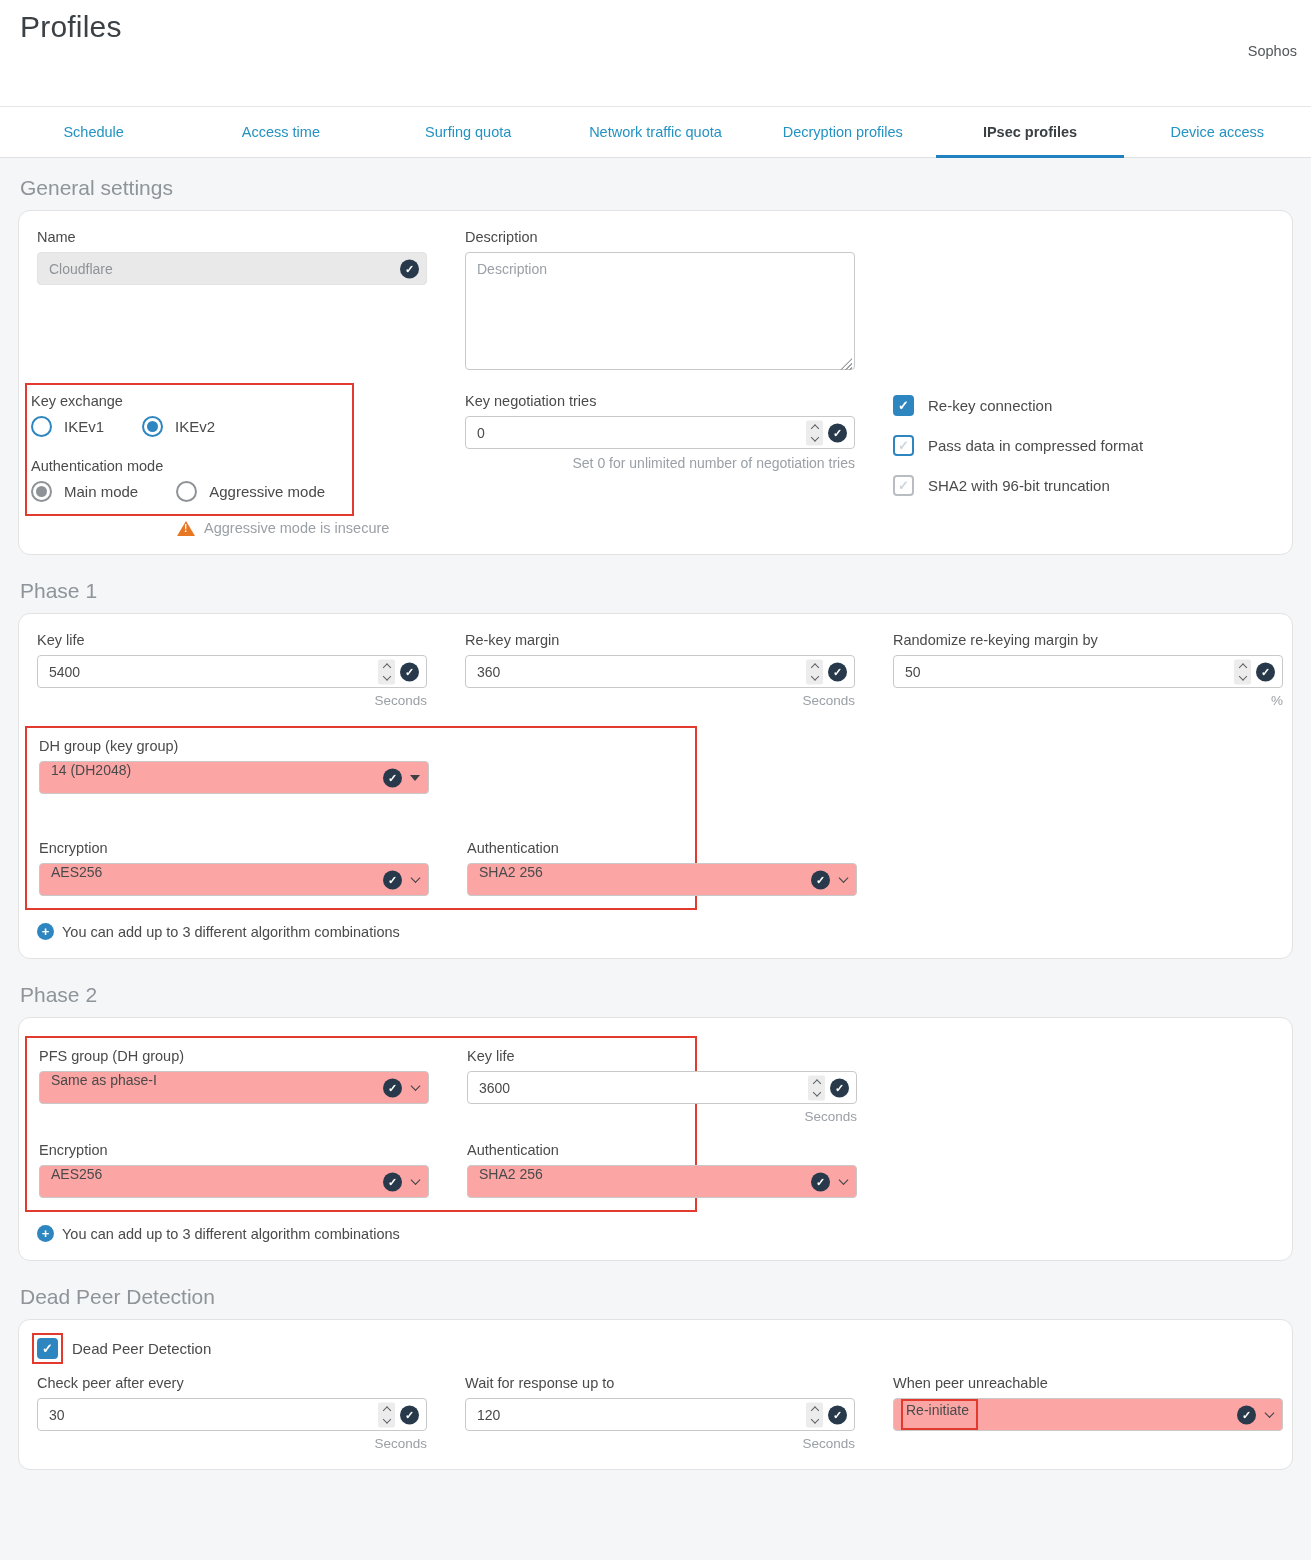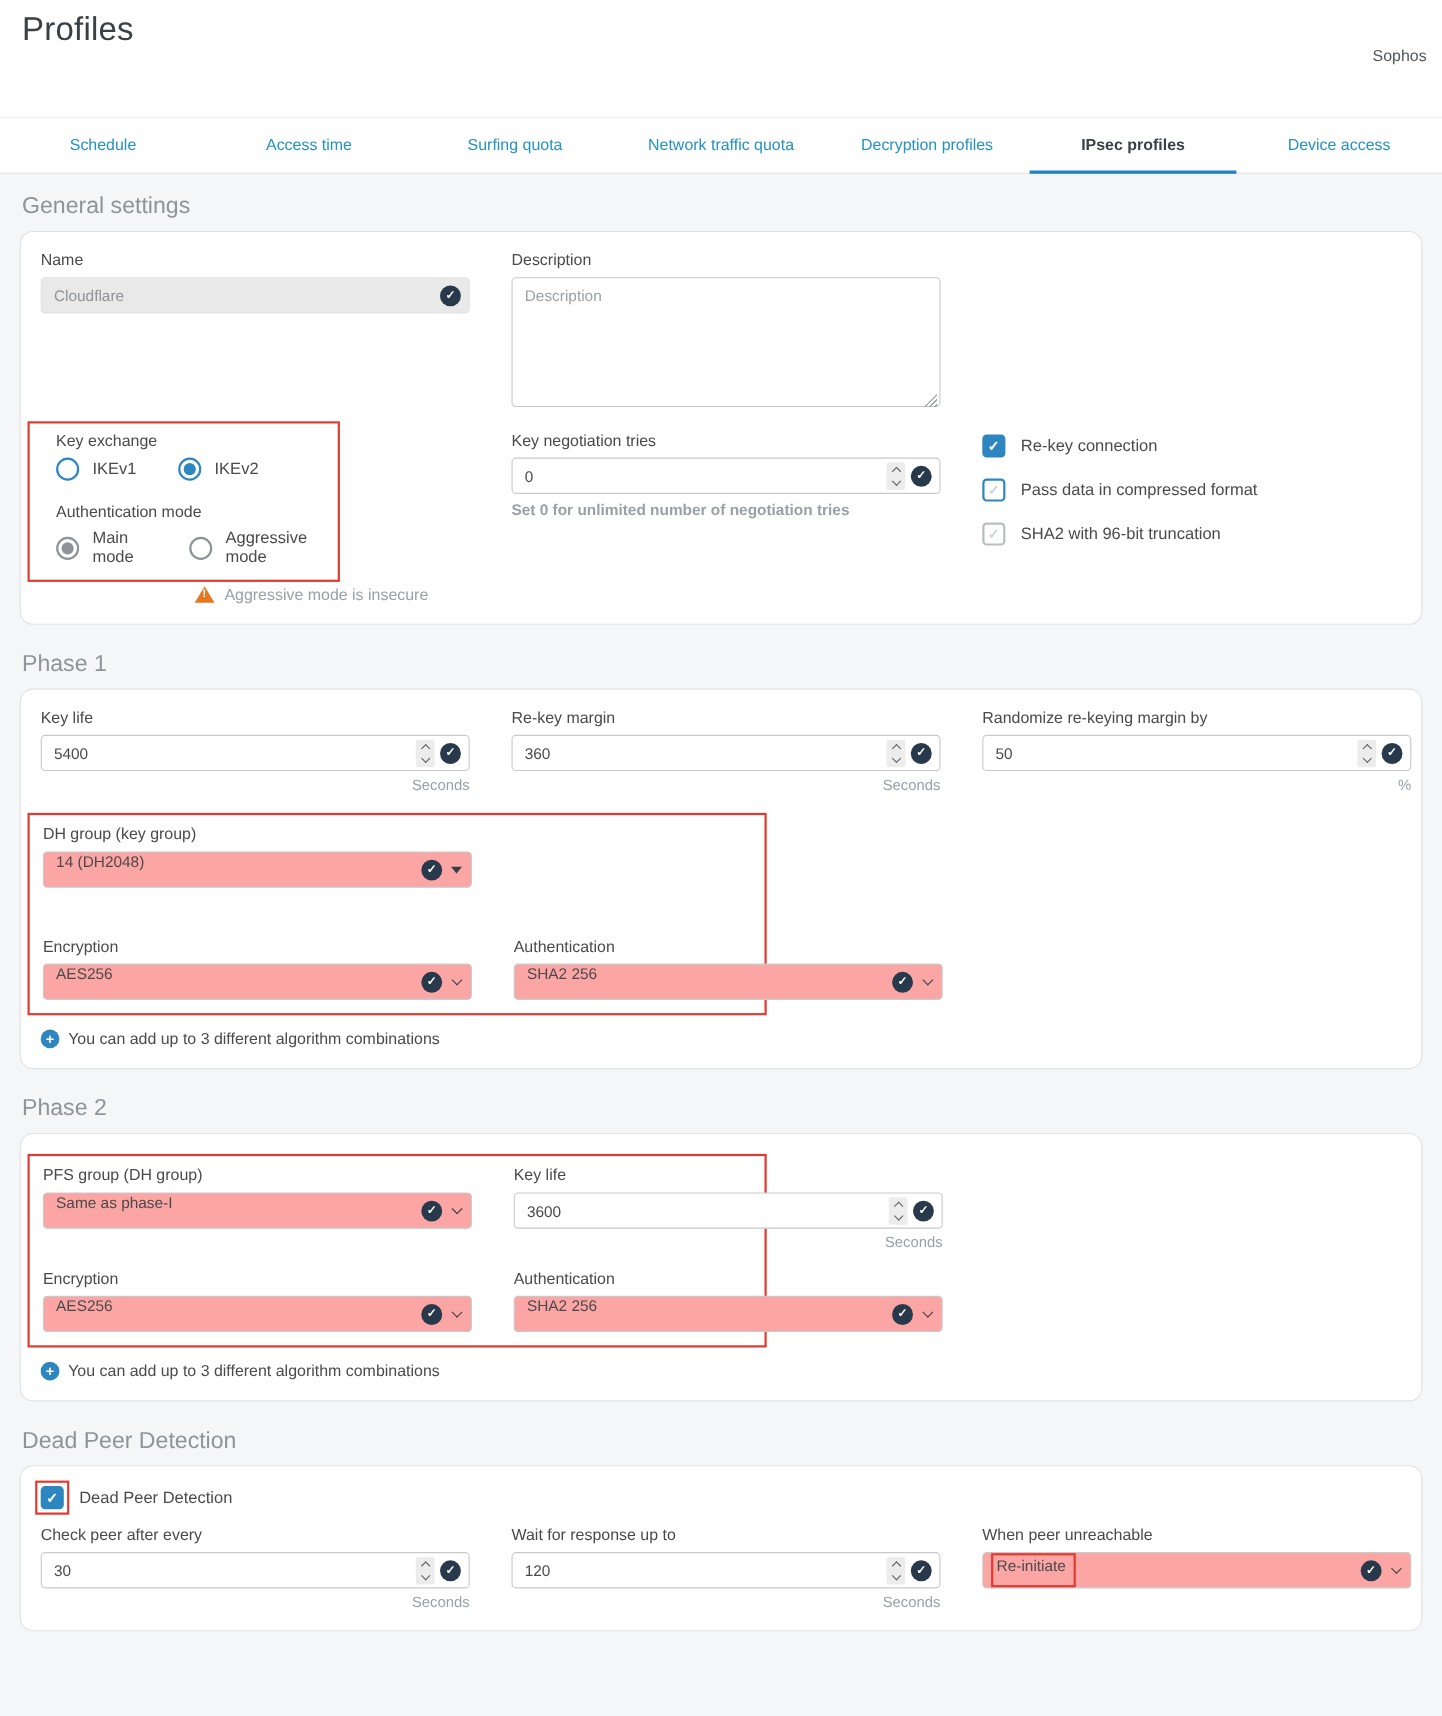--- a/index.html
+++ b/index.html
@@ -51,21 +51,21 @@
   .chev { width:6px; height:6px; border-right:1.7px solid #5c6166; border-bottom:1.7px solid #5c6166; display:inline-block; }
   .chev.up { transform:rotate(-135deg); margin-top:2px; }
   .chev.down { transform:rotate(45deg); margin-bottom:2px; }
   .sel-chev { position:absolute; top:50%; right:9px; transform:translateY(-50%) rotate(45deg);
     width:7px; height:7px; border-right:1.8px solid #3b4045; border-bottom:1.8px solid #3b4045; margin-top:-2px; }
   .sel-caret { position:absolute; top:50%; right:8px; transform:translateY(-50%);
     width:0; height:0; border-left:5px solid transparent; border-right:5px solid transparent; border-top:6px solid #3b4045; }
   .selectbox { position:relative; height:33px; border:1px solid #c9c9c9; border-radius:4px; background:#fca5a5;
     display:flex; padding:0 64px 0 11px; cursor:pointer; font-size:14px; color:#4a4a4a; }
   .unit { text-align:right; color:#9aa0a6; font-size:13.5px; margin-top:5px; }
-  .helper { text-align:left; color:#9aa0a6; font-size:14px; margin-top:6px;font-weight:bold; }
+  .helper { text-align:right; color:#9aa0a6; font-size:14px; margin-top:6px; }
   textarea.txtarea { width:100%; height:118px; border:1px solid #c9c9c9; border-radius:4px; resize:none;
     font-family:inherit; font-size:14px; color:#4a4a4a; padding:8px 11px; outline:none; position:relative; }
   textarea.txtarea::placeholder { color:#9aa0a6; }
   .resize-grip { position:absolute; right:3px; bottom:3px; width:12px; height:12px; pointer-events:none;
     background:repeating-linear-gradient(135deg, transparent 0 2px, #9aa0a6 2px 3.2px);
     clip-path:polygon(100% 0, 100% 100%, 0 100%); }
   
   .radio-row { display:flex; align-items:center; gap:12px; margin-top:4px; }
   .radio { width:21px; height:21px; border-radius:50%; border:2.5px solid #2e86c1; background:#fff;
     display:inline-flex; align-items:center; justify-content:center; cursor:pointer; flex:0 0 auto; }
@@ -78,27 +78,27 @@
   .cbox { width:21px; height:21px; border-radius:4px; border:2px solid #2e86c1; background:#fff;
     display:inline-flex; align-items:center; justify-content:center; cursor:pointer;
     font-size:13px; font-weight:700; color:#cfd6da; flex:0 0 auto; }
   .cbox.checked { background:#2e86c1; border-color:#2e86c1; color:#fff; }
   .cbox.gray { border-color:#b9bdc1; }
   .cb-lbl { font-size:15px; }
   
   .plus-note { display:flex; align-items:center; gap:8px; margin-top:13px; font-size:14.5px; color:#4a4a4a; }
   .plus-ic { width:17px; height:17px; border-radius:50%; background:#2e86c1; color:#fff; font-size:13px;
     line-height:17px; text-align:center; font-weight:700; flex:0 0 auto; }
-  .warn-row { display:flex; gap:9px; margin:4px 0 0 140px; color:#9aa0a6; font-size:14.5px; }
+  .warn-row { display:flex; align-items:center; gap:9px; margin:4px 0 0 140px; color:#9aa0a6; font-size:14.5px; }
   .warn-tri { width:0; height:0; border-left:9px solid transparent; border-right:9px solid transparent;
     border-bottom:15px solid #e87722; position:relative; flex:0 0 auto; }
   .warn-tri::after { content:"!"; position:absolute; left:-2px; top:2px; color:#fff; font-size:10px; font-weight:700; }
   
   .redbox { border:2px solid #e23a2e; }
-  .rb-keyex { padding:8px 24px 12px; margin:-10px 0 0 -12px; width:284px; }
+  .rb-keyex { padding:8px 4px 12px; margin:-10px 0 0 -12px; width:329px; }
   .rb-wide { padding:10px 12px 12px; margin:0 0 0 -12px; width:672px; }
   .rb-cb { padding:3px; margin:-5px; display:inline-flex; }
   .rb-text { border:2px solid #e23a2e; padding:1px 7px 2px 3px; margin-left:-4px; }
   .gap-sm { height:18px; } .gap-md { height:46px; }
 </style>
 </head>
 <body>
 
 <div class="header">
   <div class="page-title">Profiles</div>

